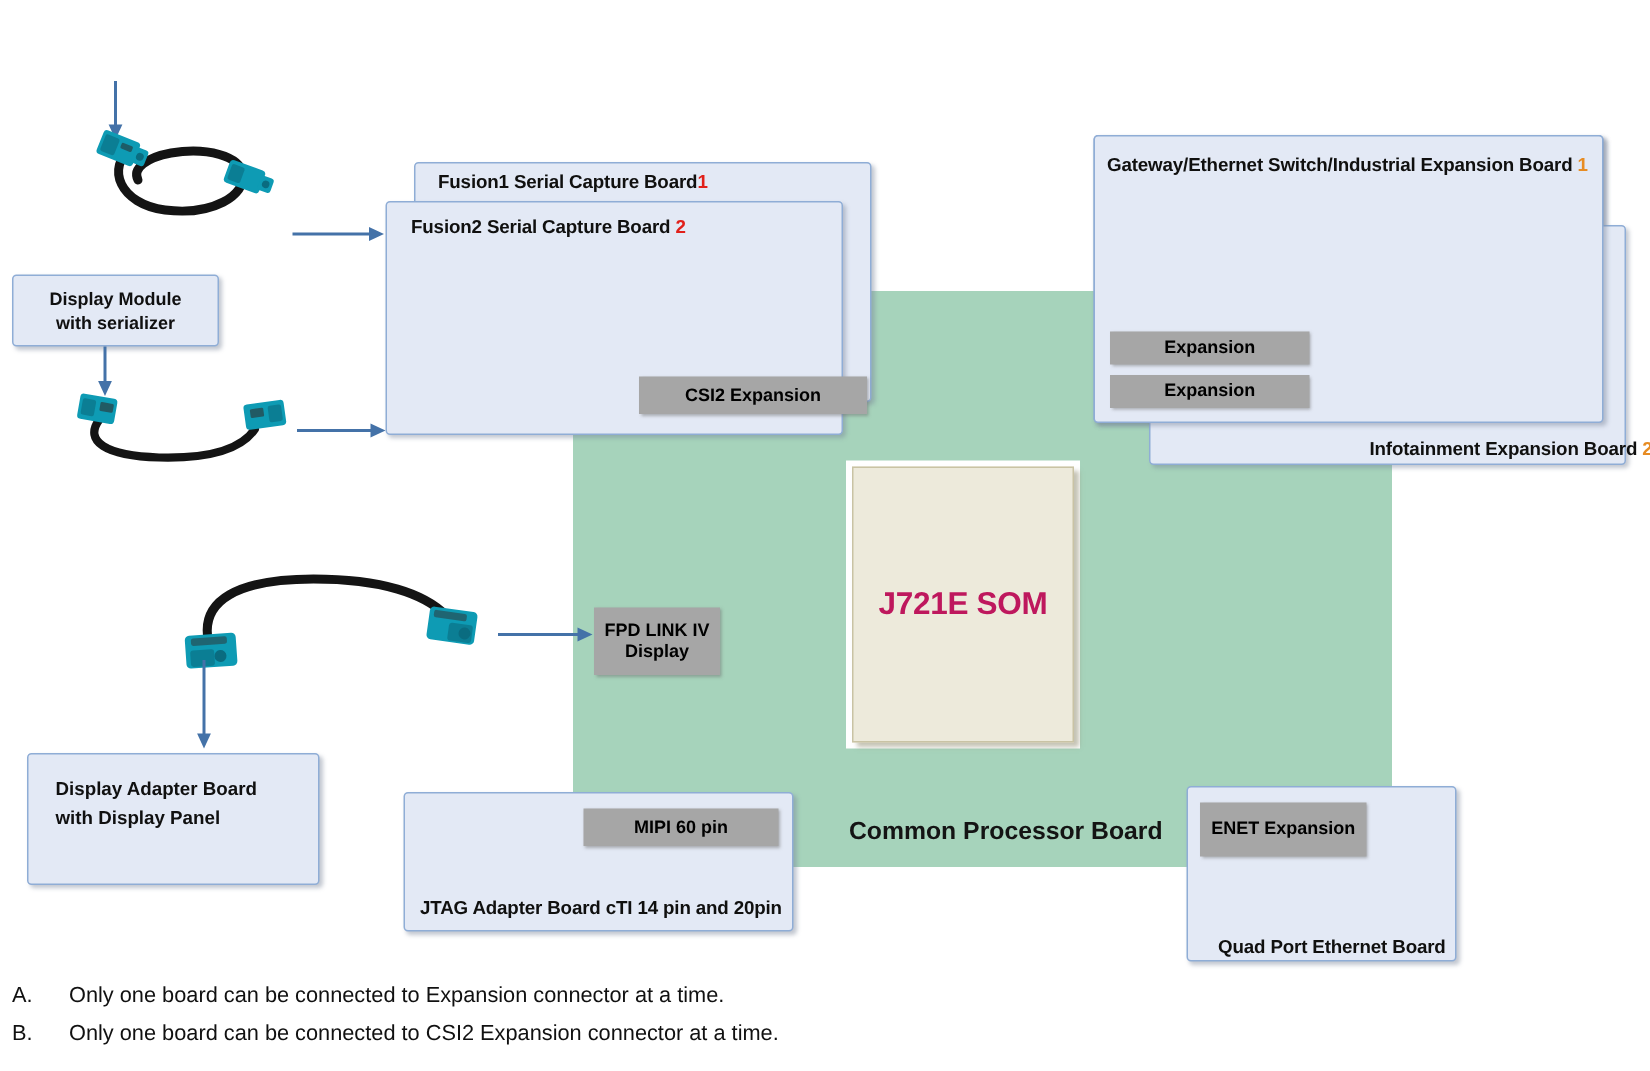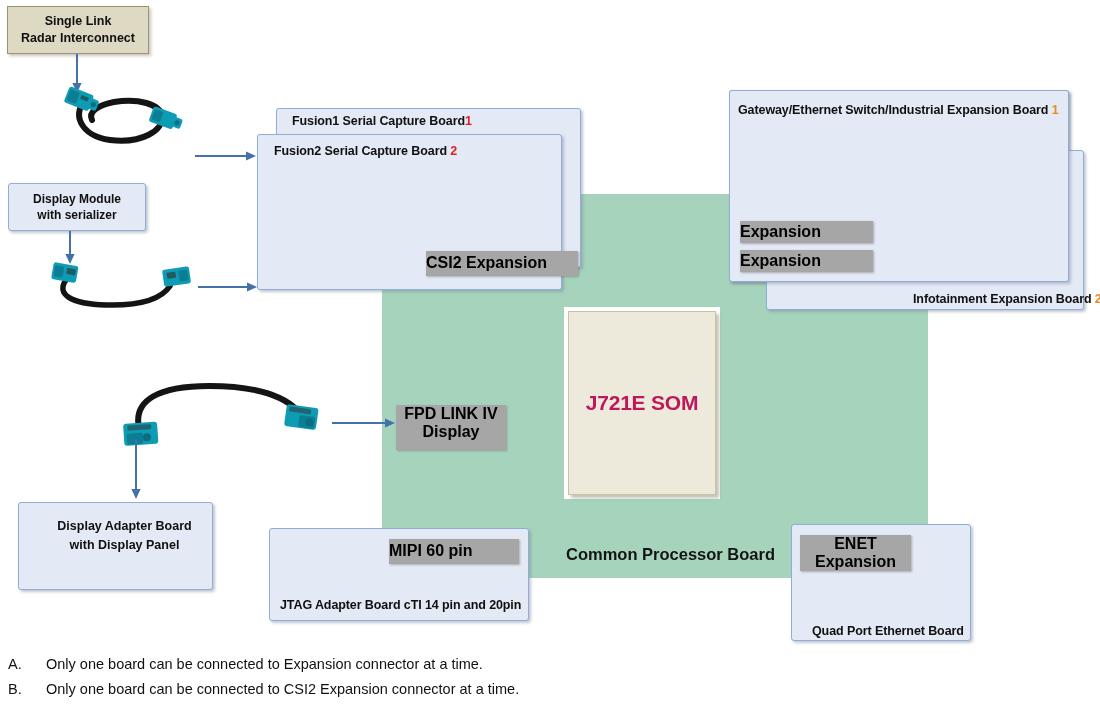--- a/index.html
+++ b/index.html
@@ -35,23 +35,24 @@
   .idx{font-weight:bold;}
   .idx-red{color:#e1201a;}
   .idx-org{color:#e78c23;}
 
   
   .chip{
     position:absolute;
     background:#a6a6a6;
     color:#000;
     font-weight:bold;
-    font-size:16px;
+    font-size:12px;
     display:flex;
     align-items:center;
+    justify-content:center;
     text-align:center;
     line-height:1.15;
     box-sizing:border-box;
     box-shadow:1px 1px 2px rgba(110,110,110,.5);
   }
 
   
   .green-board{
     position:absolute;
     background:#a6d3bb;
@@ -111,21 +112,20 @@
     color:#101010;
     line-height:1.35;
     text-align:center;
   }
   .lb-left{
     padding:14px 0 0 18px;
     font-weight:bold;
     font-size:12.5px;
     color:#101010;
     line-height:1.5;
-    text-align:center;
   }
 
   
   .arrow{position:absolute;}
   .arrow svg{display:block;overflow:visible;}
 
   
   .cable{position:absolute;}
   .cable svg{display:block;overflow:visible;}
 
@@ -152,24 +152,20 @@
 
 <div id="canvas">
 
   <div class="green-board" style="left:382px;top:194px;width:546px;height:384px;"></div>
   <div class="green-label" style="left:566px;top:545px;">Common Processor Board</div>
 
   <div class="som" style="left:568px;top:311px;width:148px;height:184px;">
     <span>J721E SOM</span>
   </div>
 
-  <div class="tan-box" style="left:7px;top:6px;width:142px;height:48px;">
-    <div>Single Link</div>
-    <div>Radar Interconnect</div>
-  </div>
 
   <div class="arrow" style="left:70px;top:54px;width:14px;height:40px;">
     <svg width="14" height="40" viewBox="0 0 14 40">
       <line x1="7" y1="0" x2="7" y2="31" stroke="#4472a8" stroke-width="2"></line>
       <polygon points="7,39 2.4,29 11.6,29" fill="#4472a8"></polygon>
     </svg>
   </div>
 
   <div class="cable" style="left:58px;top:78px;width:140px;height:68px;">
     <svg width="140" height="68" viewBox="0 0 140 68">
@@ -274,21 +270,21 @@
     <span>Gateway/Ethernet Switch/Industrial Expansion Board</span>
     <span class="idx idx-org">1</span>
   </div>
   <div class="chip" style="left:740px;top:221px;width:133px;height:22px;">
     <span>Expansion</span>
   </div>
   <div class="chip" style="left:740px;top:250px;width:133px;height:22px;">
     <span>Expansion</span>
   </div>
 
-  <div class="chip" style="left:396px;top:405px;width:110px;height:45px;flex-direction:column;">
+  <div class="chip" style="left:396px;top:405px;width:84px;height:45px;flex-direction:column;">
     <span>FPD LINK IV</span>
     <span>Display</span>
   </div>
 
   <div class="cable" style="left:115px;top:378px;width:210px;height:78px;">
     <svg width="210" height="78" viewBox="0 0 210 78">
       <path d="M 24 50 C 18 22 44 8 94 8 C 140 8 168 18 182 32" fill="none" stroke="#141414" stroke-width="6" stroke-linecap="round"></path>
 
       <g transform="translate(8,46) rotate(-4)">
         <rect x="0" y="0" width="34" height="22" rx="3" fill="#0e9bb4"></rect>

